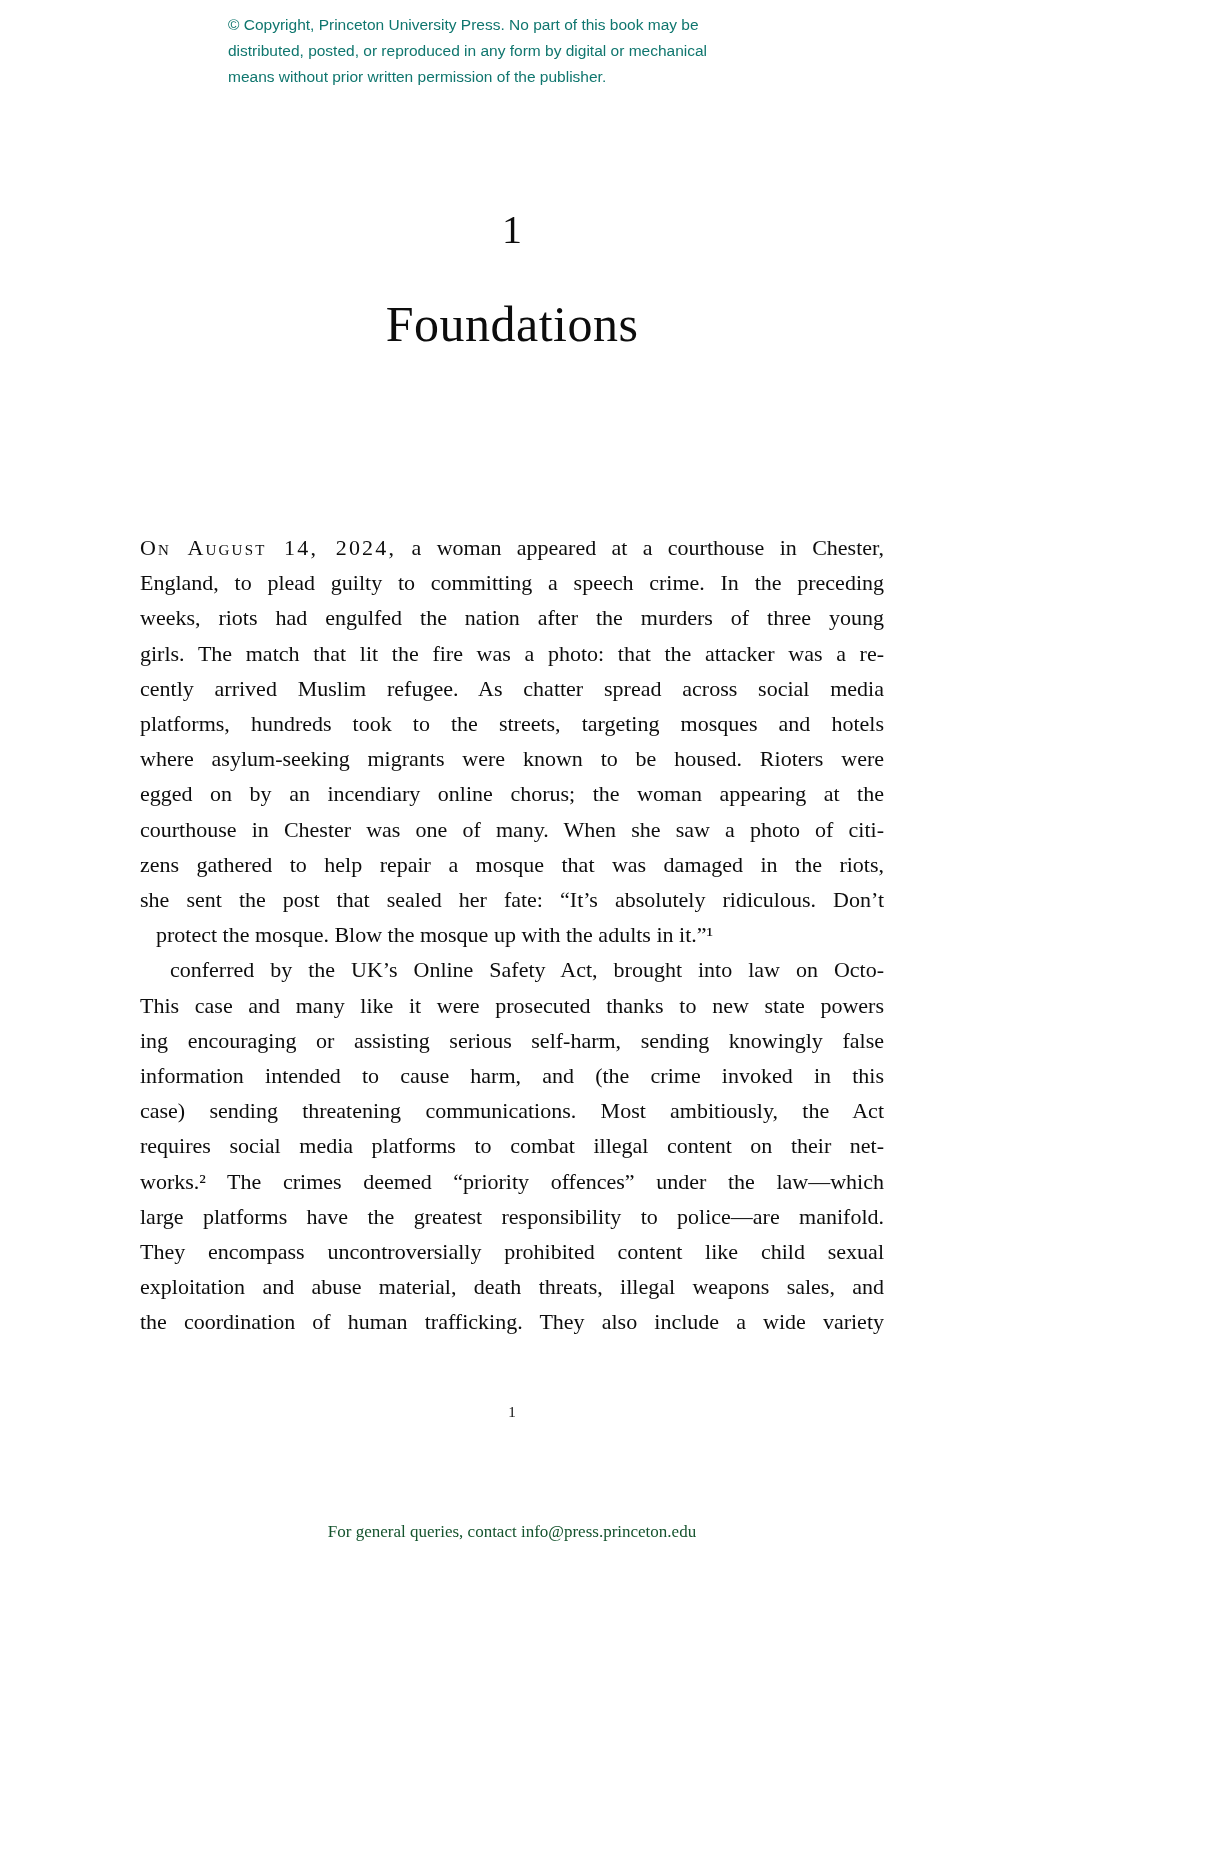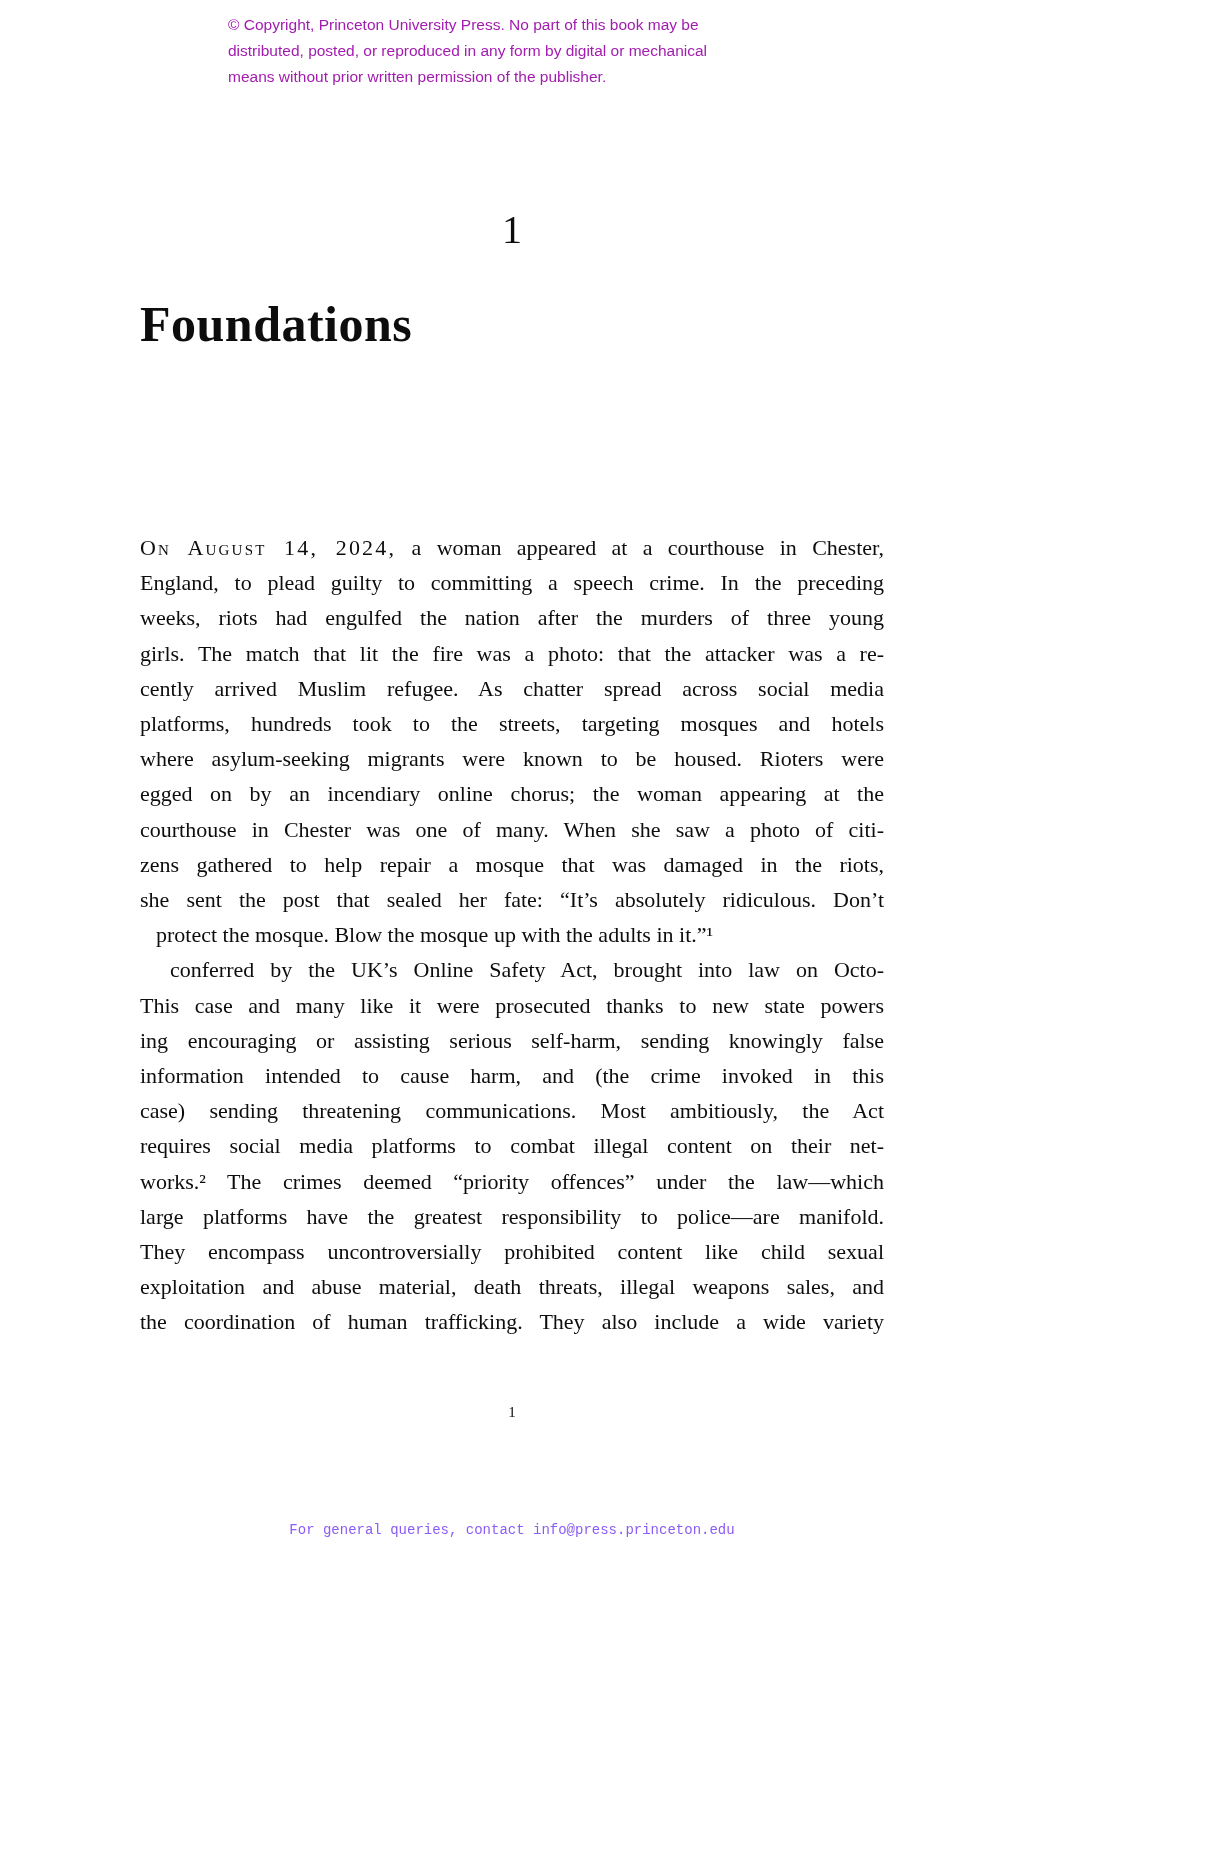--- a/index.html
+++ b/index.html
@@ -13,40 +13,40 @@
     font-family: "Liberation Serif", serif;
     overflow: hidden;
   }
   .copyright {
     position: absolute;
     left: 228px;
     top: 12px;
     font-family: "Liberation Sans", sans-serif;
     font-size: 15.5px;
     line-height: 26px;
-    color: #a21caf;
+    color: #0f766e;
   }
   .chapter-number {
     position: absolute;
     left: 140px;
     top: 206px;
     width: 744px;
     text-align: center;
     font-size: 40px;
     line-height: 48px;
   }
   .chapter-title {
     position: absolute;
     left: 140px;
     top: 294px;
     width: 744px;
-    text-align: left;
+    text-align: center;
     font-size: 50px;
     line-height: 60px;
-    font-weight: bold;
+    font-weight: normal;
     margin: 0;
     letter-spacing: 0.5px;
   }
   .body-text {
     position: absolute;
     left: 140px;
     top: 530px;
     width: 744px;
     font-size: 22px;
   }
@@ -71,23 +71,23 @@
     width: 744px;
     text-align: center;
     font-size: 15px;
   }
   .footer {
     position: absolute;
     left: 140px;
     top: 1522px;
     width: 744px;
     text-align: center;
-    font-family: Liberation Mono, monospace;
-    font-size: 14px;
-    color: #8b5cf6;
+    font-family: Liberation Serif, serif;
+    font-size: 17px;
+    color: #14532d;
   }
 </style>
 </head>
 <body>
 
 <div class="copyright">
   <div>© Copyright, Princeton University Press. No part of this book may be</div>
   <div>distributed, posted, or reproduced in any form by digital or mechanical</div>
   <div>means without prior written permission of the publisher.</div>
 </div>

